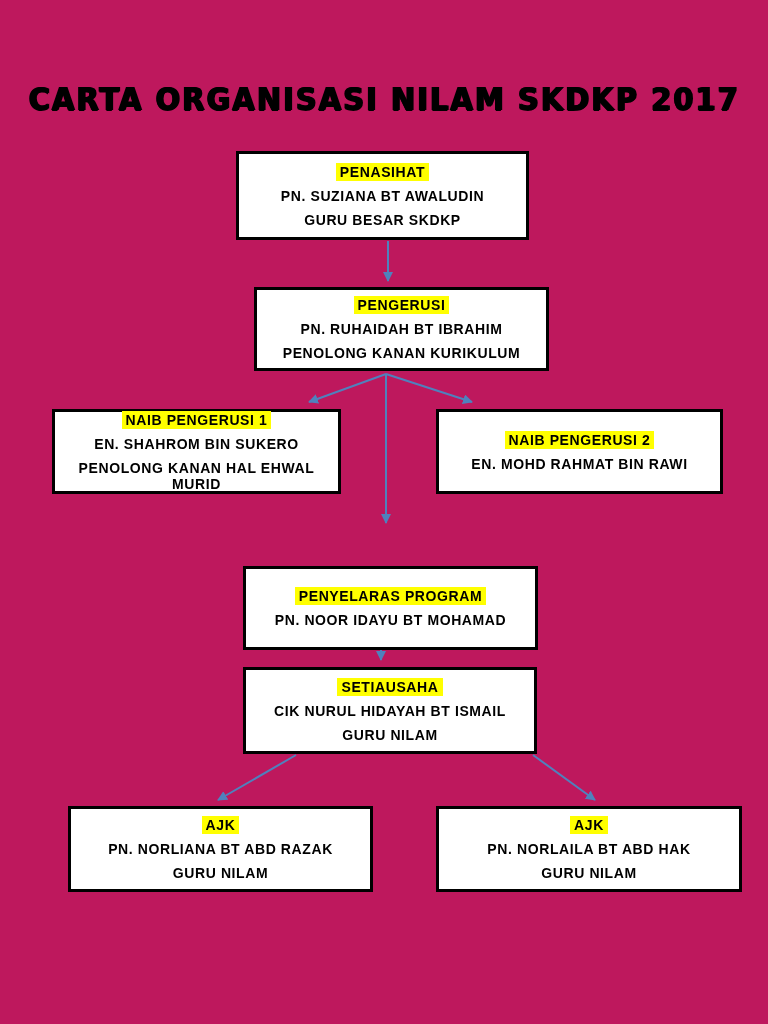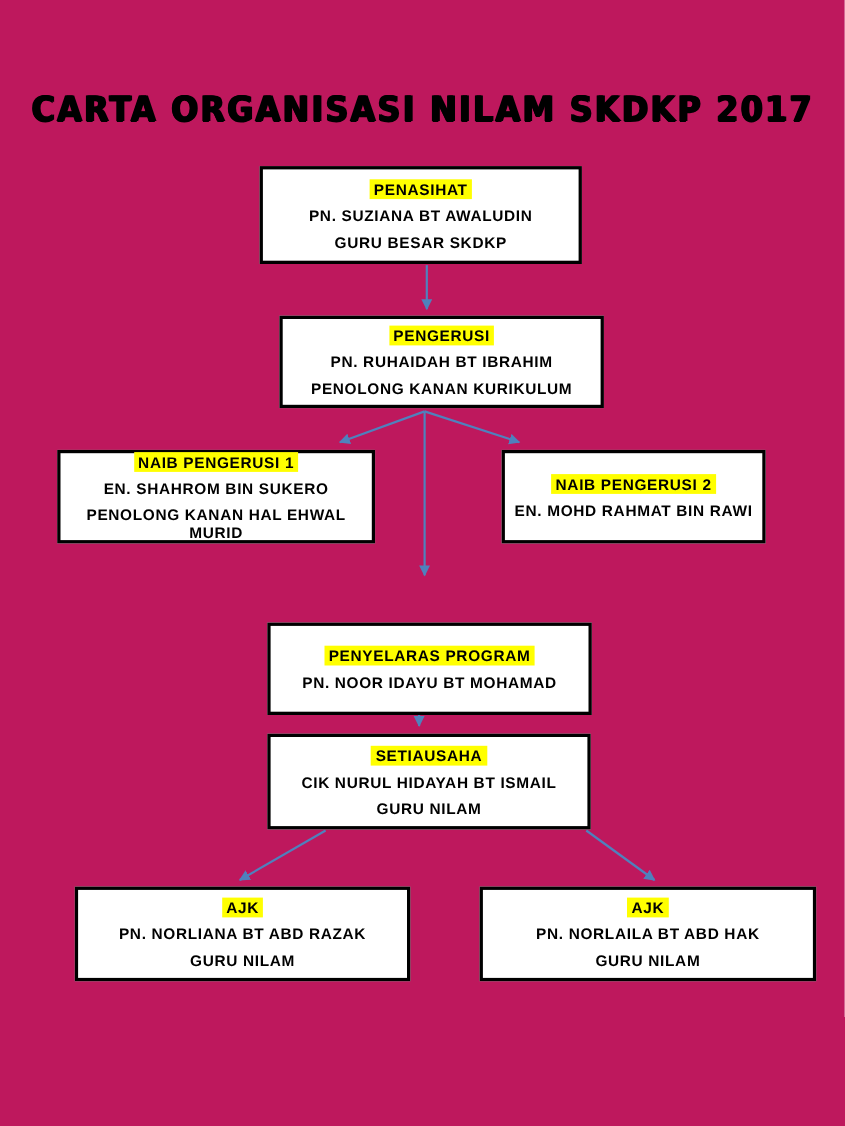--- a/index.html
+++ b/index.html
@@ -56,21 +56,21 @@
     color: #000000;
     line-height: 16px;
   }
   .node .hl {
     background: #ffff00;
     padding: 1px 4px;
   }
   .n-penasihat   { left: 236px; top: 151px; width: 293px; height: 89px; }
   .n-pengerusi   { left: 242px; top: 287px; width: 295px; height: 84px; margin-left: 12px; }
   .n-naib1       { left:  52px; top: 409px; width: 289px; height: 85px; justify-content: center; }
-  .n-naib2       { left: 456px; top: 409px; width: 240px; height: 85px; }
+  .n-naib2       { left: 436px; top: 409px; width: 287px; height: 85px; }
   .n-penyelaras  { left: 243px; top: 529px; width: 295px; height: 84px; margin-top: 37px; }
   .n-setiausaha  { left: 243px; top: 667px; width: 294px; height: 87px; }
   .n-ajk1        { left:  68px; top: 806px; width: 305px; height: 86px; }
   .n-ajk2        { left: 436px; top: 806px; width: 306px; height: 86px; }
 </style>
 </head>
 <body>
 
 <div class="page">
 

